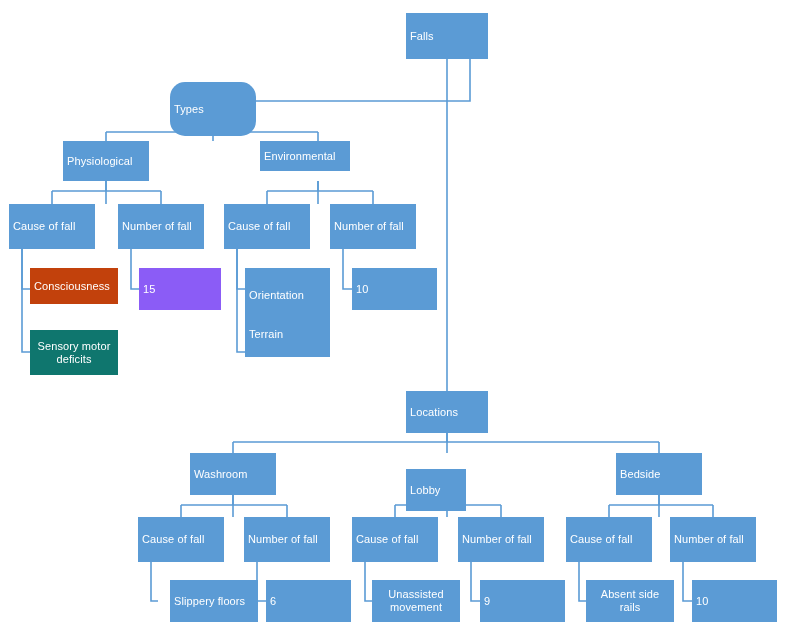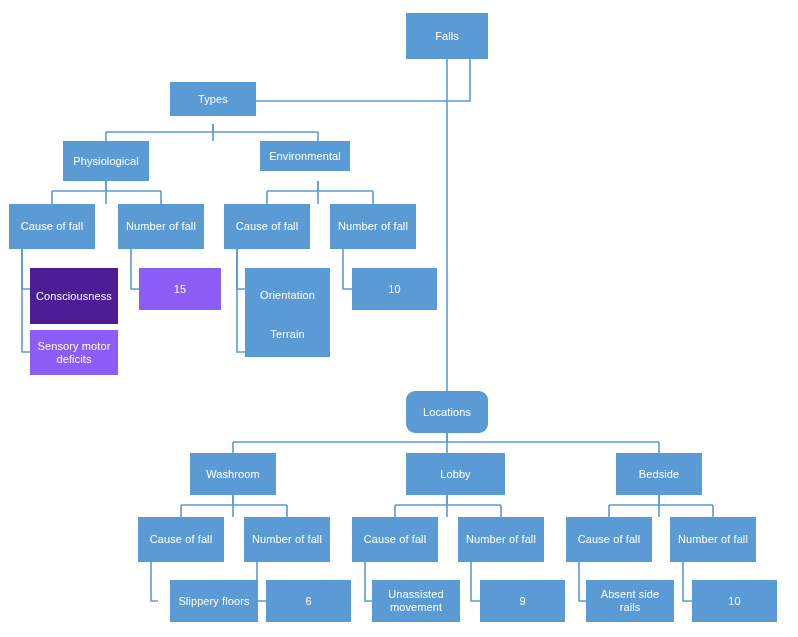--- a/index.html
+++ b/index.html
@@ -23,21 +23,21 @@
     height: 637px;
     pointer-events: none;
   }
   .node {
     position: absolute;
     box-sizing: border-box;
     background: #5B9BD5;
     color: #ffffff;
     display: flex;
     align-items: center;
-    justify-content: center;
+    justify-content: flex-start;
     text-align: center;
     font-size: 11px;
     line-height: 1.15;
     letter-spacing: 0.1px;
     padding: 2px 4px;
     z-index: 2;
   }
   .node span { display: block; }
 </style>
 </head>
@@ -70,66 +70,66 @@
       <path d="M151,562 L151,601 L158,601" fill="none" stroke="#5B9BD5" stroke-width="1.6"></path>
       <path d="M257,562 L257,601 L266,601" fill="none" stroke="#5B9BD5" stroke-width="1.6"></path>
       <path d="M365,562 L365,601 L372,601" fill="none" stroke="#5B9BD5" stroke-width="1.6"></path>
       <path d="M471,562 L471,601 L480,601" fill="none" stroke="#5B9BD5" stroke-width="1.6"></path>
       <path d="M579,562 L579,601 L586,601" fill="none" stroke="#5B9BD5" stroke-width="1.6"></path>
       <path d="M683,562 L683,601 L692,601" fill="none" stroke="#5B9BD5" stroke-width="1.6"></path>
     </svg>
 <div class="node" style="left: 406px; top: 13px; width: 82px; height: 46px; background: rgb(91, 155, 213); color: rgb(255, 255, 255);">
       <span>Falls</span>
     </div>
-    <div class="node" style="left: 170px; top: 82px; width: 86px; height: 34px; background: rgb(91, 155, 213); color: rgb(255, 255, 255);">
+    <div class="node" style="left: 170px; top: 82px; width: 86px; height: 54px; background: rgb(91, 155, 213); color: rgb(255, 255, 255); border-radius: 15px;">
       <span>Types</span>
     </div>
-    <div class="node" style="left: 406px; top: 391px; width: 82px; height: 42px; background: rgb(91, 155, 213); color: rgb(255, 255, 255); border-radius: 9px;">
+    <div class="node" style="left: 406px; top: 391px; width: 82px; height: 42px; background: rgb(91, 155, 213); color: rgb(255, 255, 255);">
       <span>Locations</span>
     </div>
     <div class="node" style="left: 63px; top: 141px; width: 86px; height: 40px; background: rgb(91, 155, 213); color: rgb(255, 255, 255);">
       <span>Physiological</span>
     </div>
     <div class="node" style="left: 260px; top: 141px; width: 90px; height: 30px; background: rgb(91, 155, 213); color: rgb(255, 255, 255);">
       <span>Environmental</span>
     </div>
     <div class="node" style="left: 9px; top: 204px; width: 86px; height: 45px; background: rgb(91, 155, 213); color: rgb(255, 255, 255);">
       <span>Cause of fall</span>
     </div>
     <div class="node" style="left: 118px; top: 204px; width: 86px; height: 45px; background: rgb(91, 155, 213); color: rgb(255, 255, 255);">
       <span>Number of fall</span>
     </div>
     <div class="node" style="left: 224px; top: 204px; width: 86px; height: 45px; background: rgb(91, 155, 213); color: rgb(255, 255, 255);">
       <span>Cause of fall</span>
     </div>
     <div class="node" style="left: 330px; top: 204px; width: 86px; height: 45px; background: rgb(91, 155, 213); color: rgb(255, 255, 255);">
       <span>Number of fall</span>
     </div>
-    <div class="node" style="left: 30px; top: 268px; width: 88px; height: 56px; background: #4c1d95; color: rgb(255, 255, 255);">
+    <div class="node" style="left: 30px; top: 268px; width: 88px; height: 36px; background: #c2410c; color: rgb(255, 255, 255);">
       <span>Consciousness</span>
     </div>
     <div class="node" style="left: 139px; top: 268px; width: 82px; height: 42px; background: #8b5cf6; color: rgb(255, 255, 255);">
       <span>15</span>
     </div>
     <div class="node" style="left: 245px; top: 268px; width: 85px; height: 54px; background: rgb(91, 155, 213); color: rgb(255, 255, 255);">
       <span>Orientation</span>
     </div>
     <div class="node" style="left: 352px; top: 268px; width: 85px; height: 42px; background: rgb(91, 155, 213); color: rgb(255, 255, 255);">
       <span>10</span>
     </div>
-    <div class="node" style="left: 30px; top: 330px; width: 88px; height: 45px; background: #8b5cf6; color: rgb(255, 255, 255);">
+    <div class="node" style="left: 30px; top: 330px; width: 88px; height: 45px; background: #0f766e; color: rgb(255, 255, 255);">
       <span>Sensory motor deficits</span>
     </div>
     <div class="node" style="left: 245px; top: 312px; width: 85px; height: 45px; background: rgb(91, 155, 213); color: rgb(255, 255, 255);">
       <span>Terrain</span>
     </div>
     <div class="node" style="left: 190px; top: 453px; width: 86px; height: 42px; background: rgb(91, 155, 213); color: rgb(255, 255, 255);">
       <span>Washroom</span>
     </div>
-    <div class="node" style="left: 406px; top: 453px; width: 99px; height: 42px; background: rgb(91, 155, 213); color: rgb(255, 255, 255);">
+    <div class="node" style="left: 406px; top: 469px; width: 60px; height: 42px; background: rgb(91, 155, 213); color: rgb(255, 255, 255);">
       <span>Lobby</span>
     </div>
     <div class="node" style="left: 616px; top: 453px; width: 86px; height: 42px; background: rgb(91, 155, 213); color: rgb(255, 255, 255);">
       <span>Bedside</span>
     </div>
     <div class="node" style="left: 138px; top: 517px; width: 86px; height: 45px; background: rgb(91, 155, 213); color: rgb(255, 255, 255);">
       <span>Cause of fall</span>
     </div>
     <div class="node" style="left: 244px; top: 517px; width: 86px; height: 45px; background: rgb(91, 155, 213); color: rgb(255, 255, 255);">
       <span>Number of fall</span>

